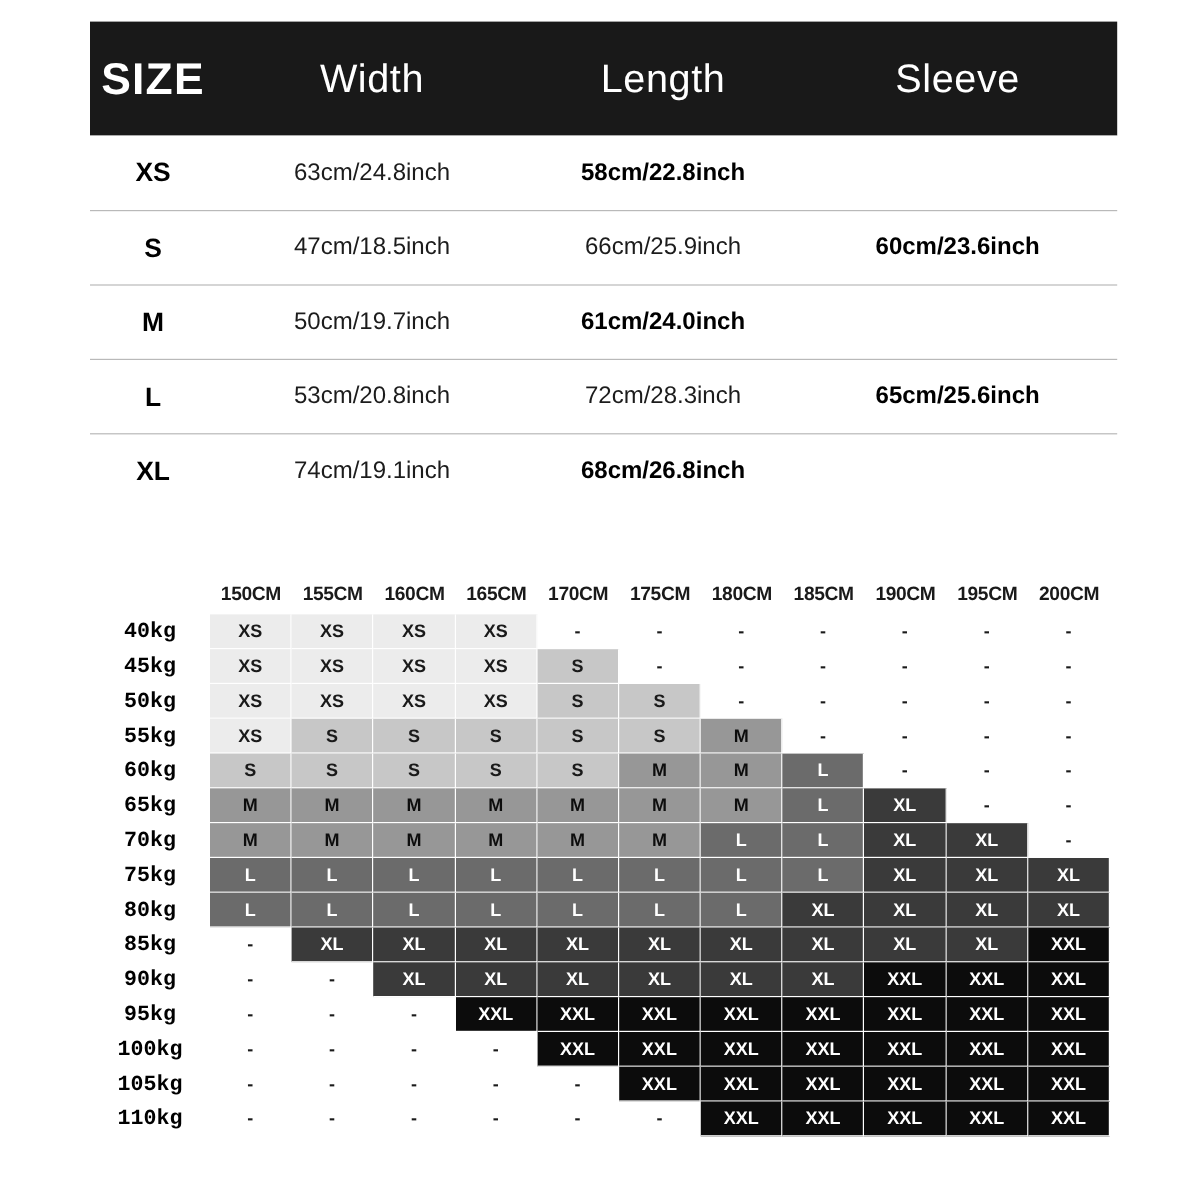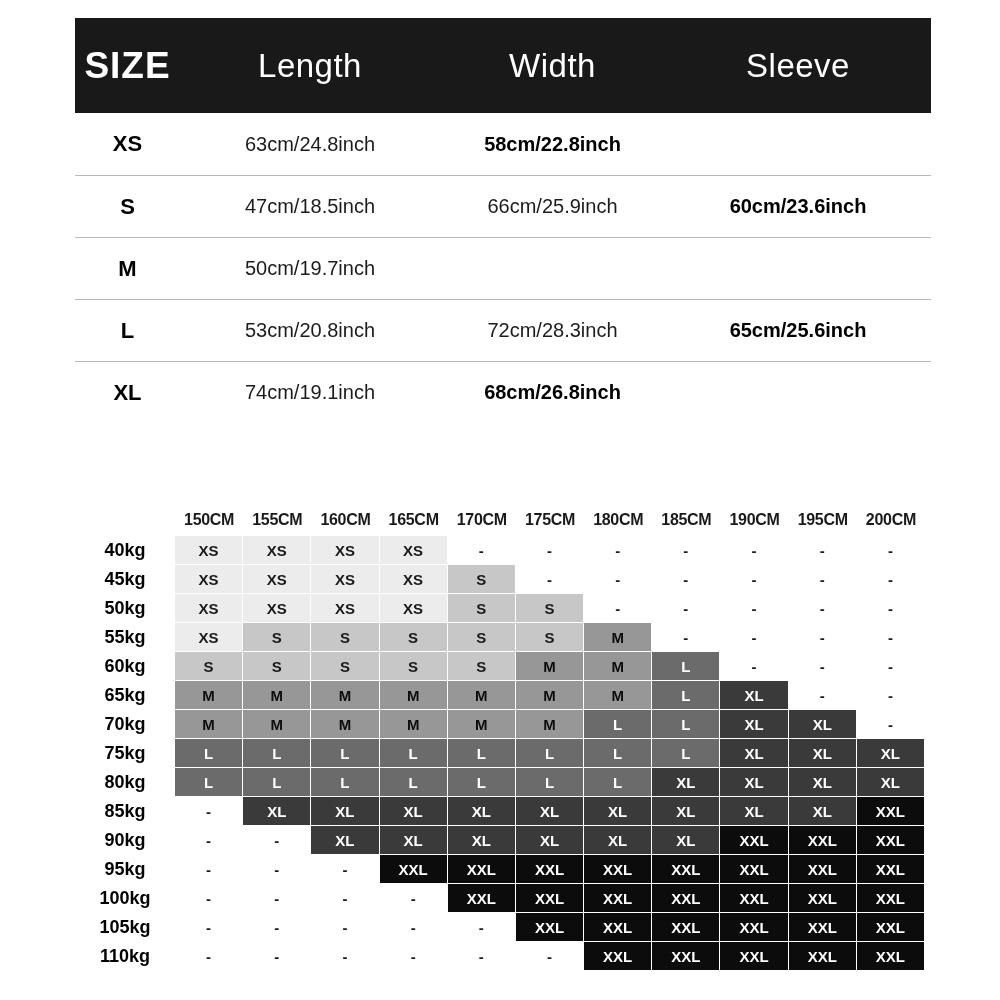--- a/index.html
+++ b/index.html
@@ -19,59 +19,60 @@
   .st-row {
     display:grid; grid-template-columns:105px 260px 225px 266px;
     height:62px; align-items:center; background:#fff;
   }
   .st-row + .st-row { border-top:1px solid #b9b9b9; }
   .st-cell { text-align:center; font-size:20px; color:#1c1c1c; }
   .c-size  { font-weight:700; font-size:22px; color:#000; }
   .c-sleeve{ font-weight:700; color:#000; }
 
   
-  .fit-matrix { position:absolute; left:75px; top:504px; width:850px; }
+  .fit-matrix { position:absolute; left:75px; top:480px; width:850px; }
   .fm-row { display:grid; grid-template-columns:100px repeat(11, 1fr); }
   .fm-cell {
     display:flex; align-items:center; justify-content:center;
     height:29px; font-weight:700; font-size:15px;
     border-right:1px solid #fff; border-bottom:1px solid #fff;
     background:#fff; color:#1a1a1a;
   }
   .fm-header .fm-cell { height:32px; font-size:16px; letter-spacing:-0.3px; border:none; }
   .fm-corner { background:#fff; }
-  .fm-label { font-size:18px; color:#000; border:none; background:#fff; }
+  .fm-label { font-size:18px; color:#000; border:none; background:#fff;font-family:Liberation Mono, monospace; }
 </style>
 </head>
 <body>
 
 <div class="page">
 
   <section class="size-table">
     <div class="st-header">
       <div class="h-cell h-size">SIZE</div>
+      <div class="h-cell">Width</div>
       <div class="h-cell">Length</div>
-      <div class="h-cell">Width</div>
       <div class="h-cell">Sleeve</div>
     </div>
     <div id="st-rows">
         <div class="st-row">
           <div class="st-cell c-size">XS</div>
           <div class="st-cell">63cm/24.8inch</div>
           <div class="st-cell c-sleeve">58cm/22.8inch</div>
         </div>
         <div class="st-row">
           <div class="st-cell c-size">S</div>
           <div class="st-cell">47cm/18.5inch</div>
           <div class="st-cell">66cm/25.9inch</div>
           <div class="st-cell c-sleeve">60cm/23.6inch</div>
         </div>
         <div class="st-row">
           <div class="st-cell c-size">M</div>
           <div class="st-cell">50cm/19.7inch</div>
+          <div class="st-cell c-sleeve">61cm/24.0inch</div>
         </div>
         <div class="st-row">
           <div class="st-cell c-size">L</div>
           <div class="st-cell">53cm/20.8inch</div>
           <div class="st-cell">72cm/28.3inch</div>
           <div class="st-cell c-sleeve">65cm/25.6inch</div>
         </div>
         <div class="st-row">
           <div class="st-cell c-size">XL</div>
           <div class="st-cell">74cm/19.1inch</div>

